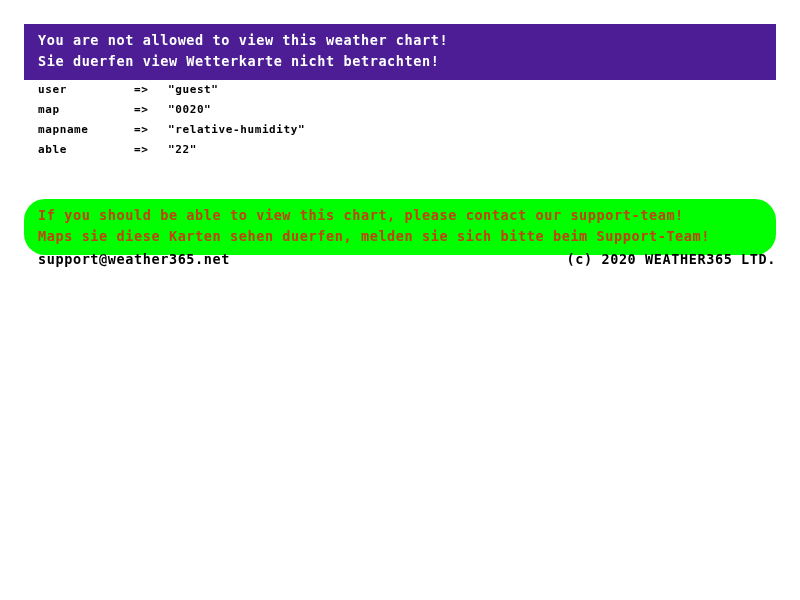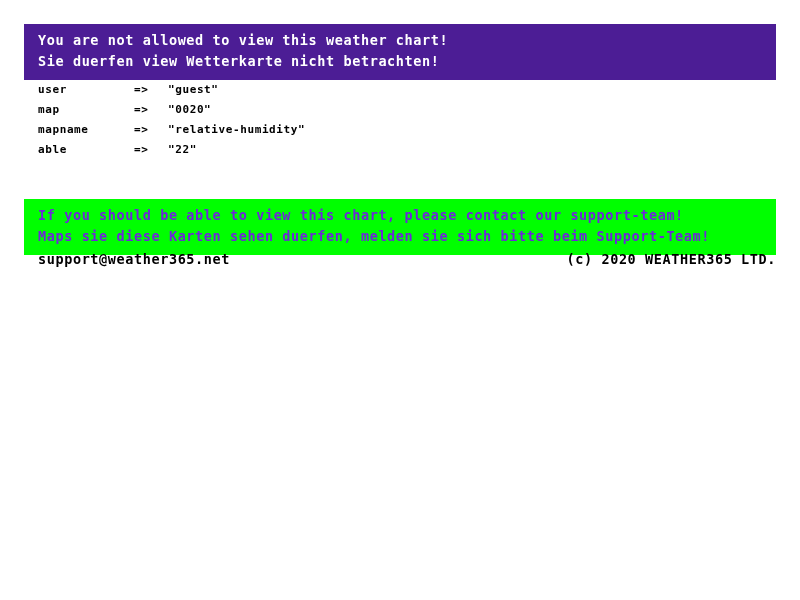--- a/index.html
+++ b/index.html
@@ -33,21 +33,22 @@
     font-weight: bold;
   }
   .banner-deny {
     top: 24px;
     background: #4c1d95;
     color: #ffffff;
   }
   .banner-help {
     top: 199px;
     background: #00ff00;
-    color: #6d28d9;
+    color: #c2410c;
+    border-radius: 21px;
   }
   .banner-line {
     white-space: pre;
   }
   .params {
     position: absolute;
     left: 38px;
     top: 80px;
     font-family: "DejaVu Sans Mono", monospace;
     font-size: 11px;

